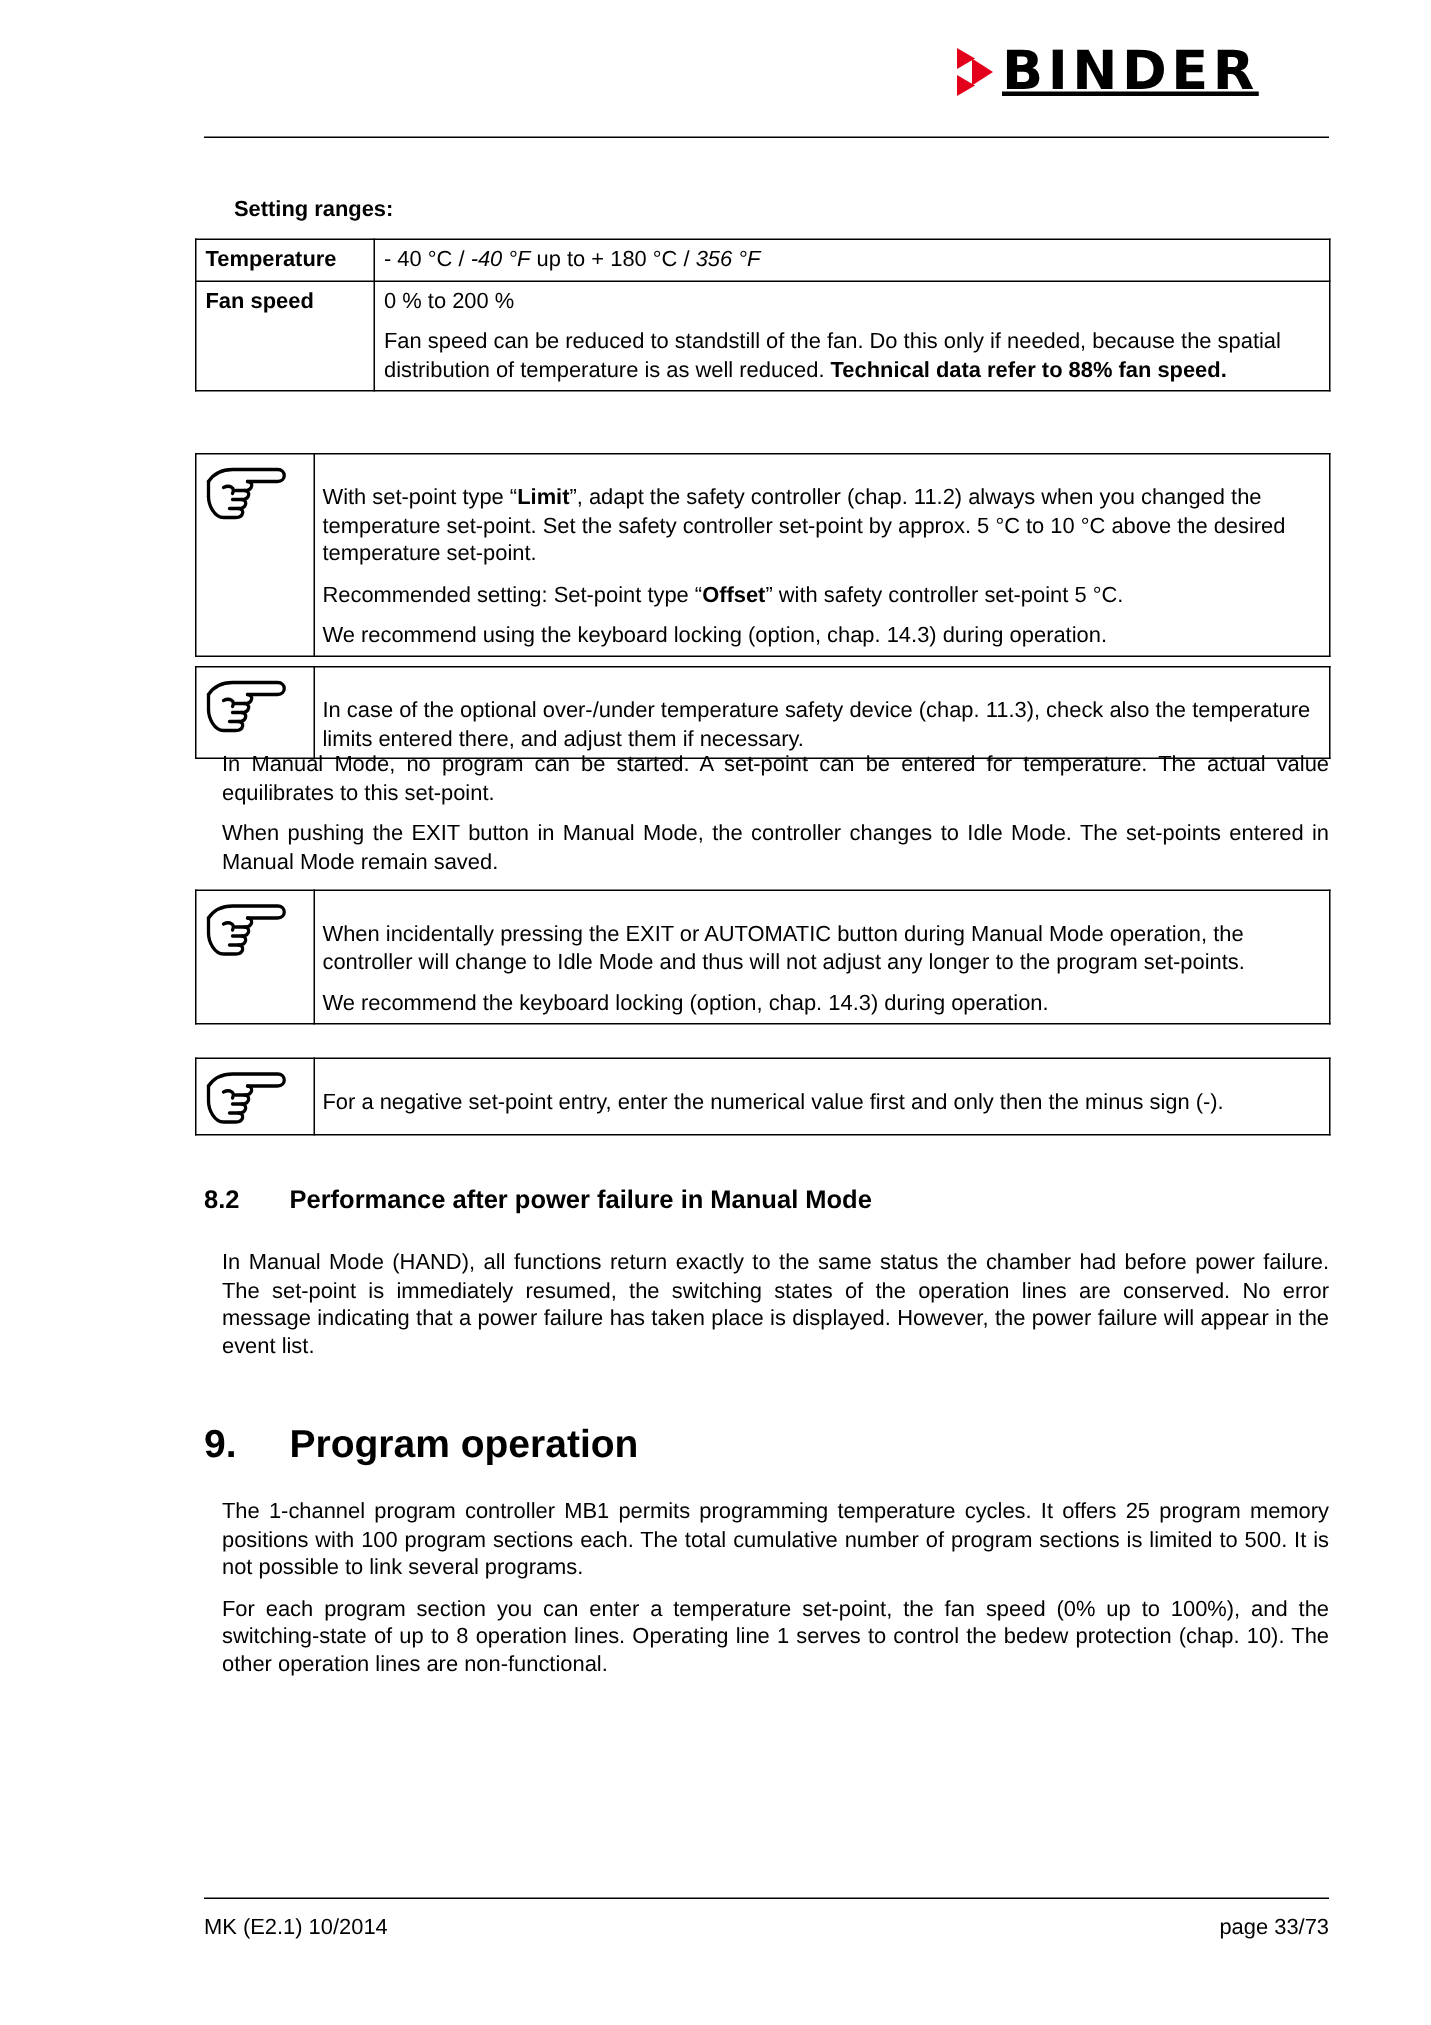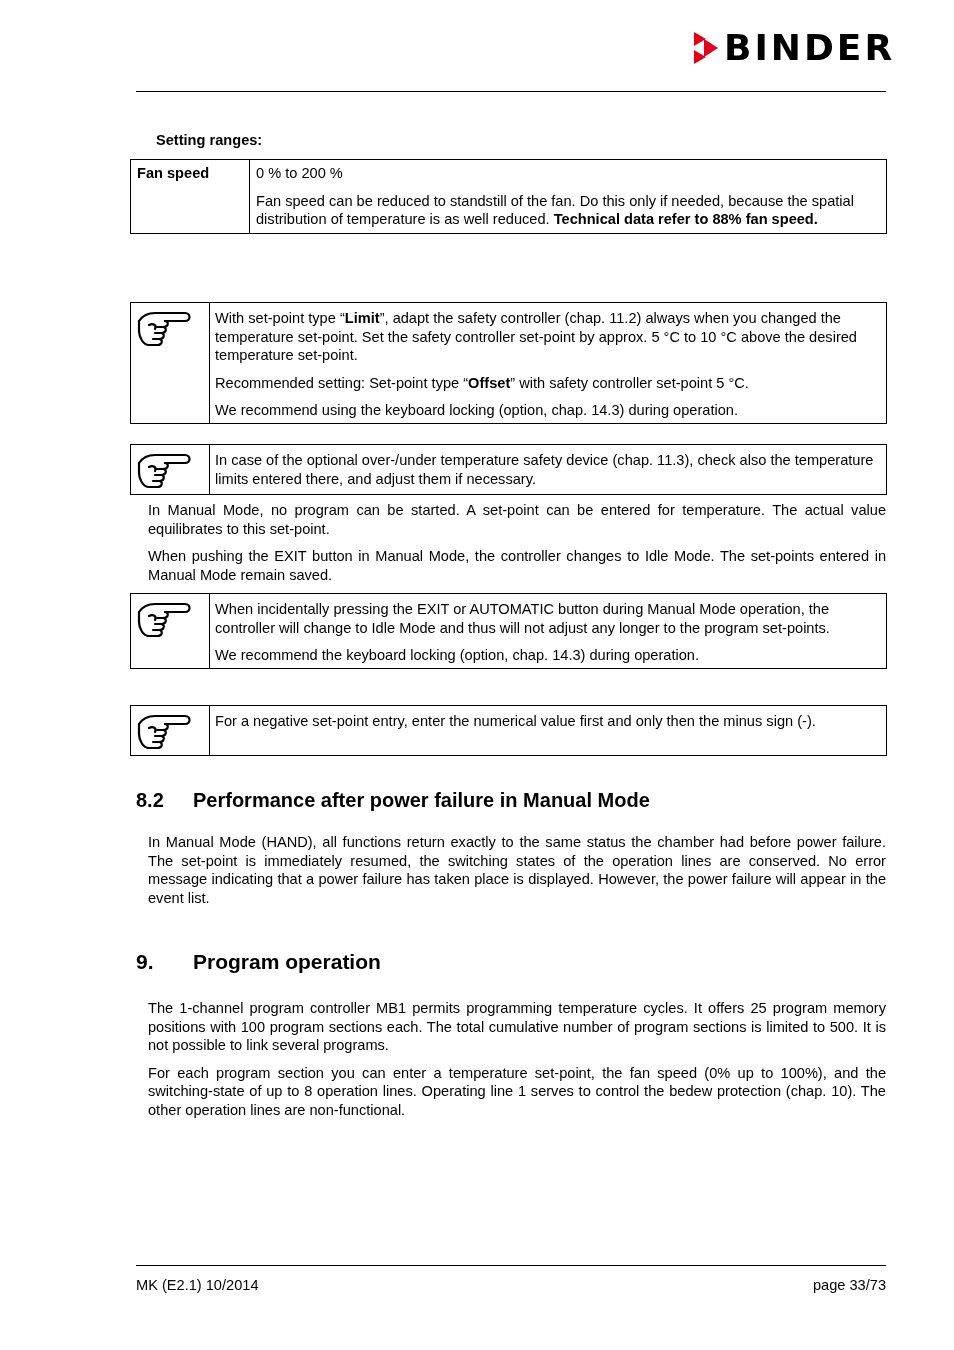--- a/index.html
+++ b/index.html
@@ -1,41 +1,41 @@
 <!DOCTYPE html>
 <html><head>
 <meta charset="utf-8">
 <style>
   html, body { margin:0; padding:0; background:#fff; }
   body { width:954px; height:1350px; position:relative; font-family:"Liberation Sans", sans-serif; color:#000; font-size:14.6px; line-height:18.5px; }
-  .logo { position:absolute; left:692px; top:30px; height:36px; display:flex; align-items:center; }
+  .logo { position:absolute; left:636px; top:30px; height:36px; display:flex; align-items:center;text-decoration:underline; }
   .logo-mark { width:28px; height:36px; position:relative; margin-right:4px; }
   .logo-text { font-family:"DejaVu Sans", sans-serif; font-weight:bold; font-size:36px; letter-spacing:3px; line-height:36px; }
   .hr-top { position:absolute; left:136px; top:91px; width:750px; height:1px; background:#000; }
   .hr-bottom { position:absolute; left:136px; top:1265px; width:750px; height:1px; background:#000; }
   .footer-left { position:absolute; left:136px; top:1276px; }
   .footer-right { position:absolute; right:68px; top:1276px; }
   .block { position:absolute; left:136px; width:750px; }
   .bold { font-weight:bold;margin-left:20px; }
   .just { text-align:justify; }
   table { border-collapse:collapse; }
   .tbl { position:absolute; left:130px; top:159px; width:757px; }
   .tbl td { border:1px solid #000; vertical-align:top; padding:4px 6px 4px 6px; }
   .tbl td.lab { width:106px; font-weight:bold; }
   .tbl p { margin:0; }
   .tbl p + p { margin-top:9px; }
   .note { position:absolute; left:130px; width:757px; }
   .note td { border:1px solid #000; vertical-align:top; }
   .note td.ic { width:74px; padding:4px 0 0 4px; }
-  .note td.tx { padding:6px 6px 3px 5px; }
+  .note td.tx { padding:20px 6px 3px 5px; }
   .note p { margin:0 0 9px 0; }
   .note p:last-child { margin-bottom:0; }
-  .h2 { position:absolute; left:136px; font-weight:bold; font-size:20px; }
+  .h2 { position:absolute; left:136px; font-weight:bold; font-size:17px; }
   .h2 .num { display:inline-block; width:57px; }
-  .h1 { position:absolute; left:136px; font-weight:bold; font-size:21px; }
+  .h1 { position:absolute; left:136px; font-weight:bold; font-size:26px; }
   .h1 .num { display:inline-block; width:57px; }
   p.par { margin:0 0 9px 12px; }
 </style>
 </head>
 <body>
 
 <div class="logo">
   <div class="logo-mark">
     <svg width="28" height="36" viewBox="0 0 28 36">
       <polygon points="2,2 14,9 2,16" fill="#e3001b"></polygon>
@@ -44,20 +44,24 @@
     </svg>
   </div>
   <span class="logo-text">BINDER</span>
 </div>
 <div class="hr-top"></div>
 
 <div class="block bold" style="top:131px;">Setting ranges:</div>
 
 <table class="tbl">
   <tbody>
+      <tr>
+    <td class="lab">Temperature</td>
+    <td><span>- 40 °C / </span><i>-40 °F</i><span> up to + 180 °C / </span><i>356 °F</i></td>
+  </tr>
   <tr>
     <td class="lab">Fan speed</td>
     <td>
       <p>0 % to 200  %</p>
       <p><span>Fan speed can be reduced to standstill of the fan. Do this only if needed, because the spatial distribution of temperature is as well reduced. </span><b>Technical data refer to 88% fan speed.</b></p>
     </td>
   </tr>
 </tbody>
   </table>
 

